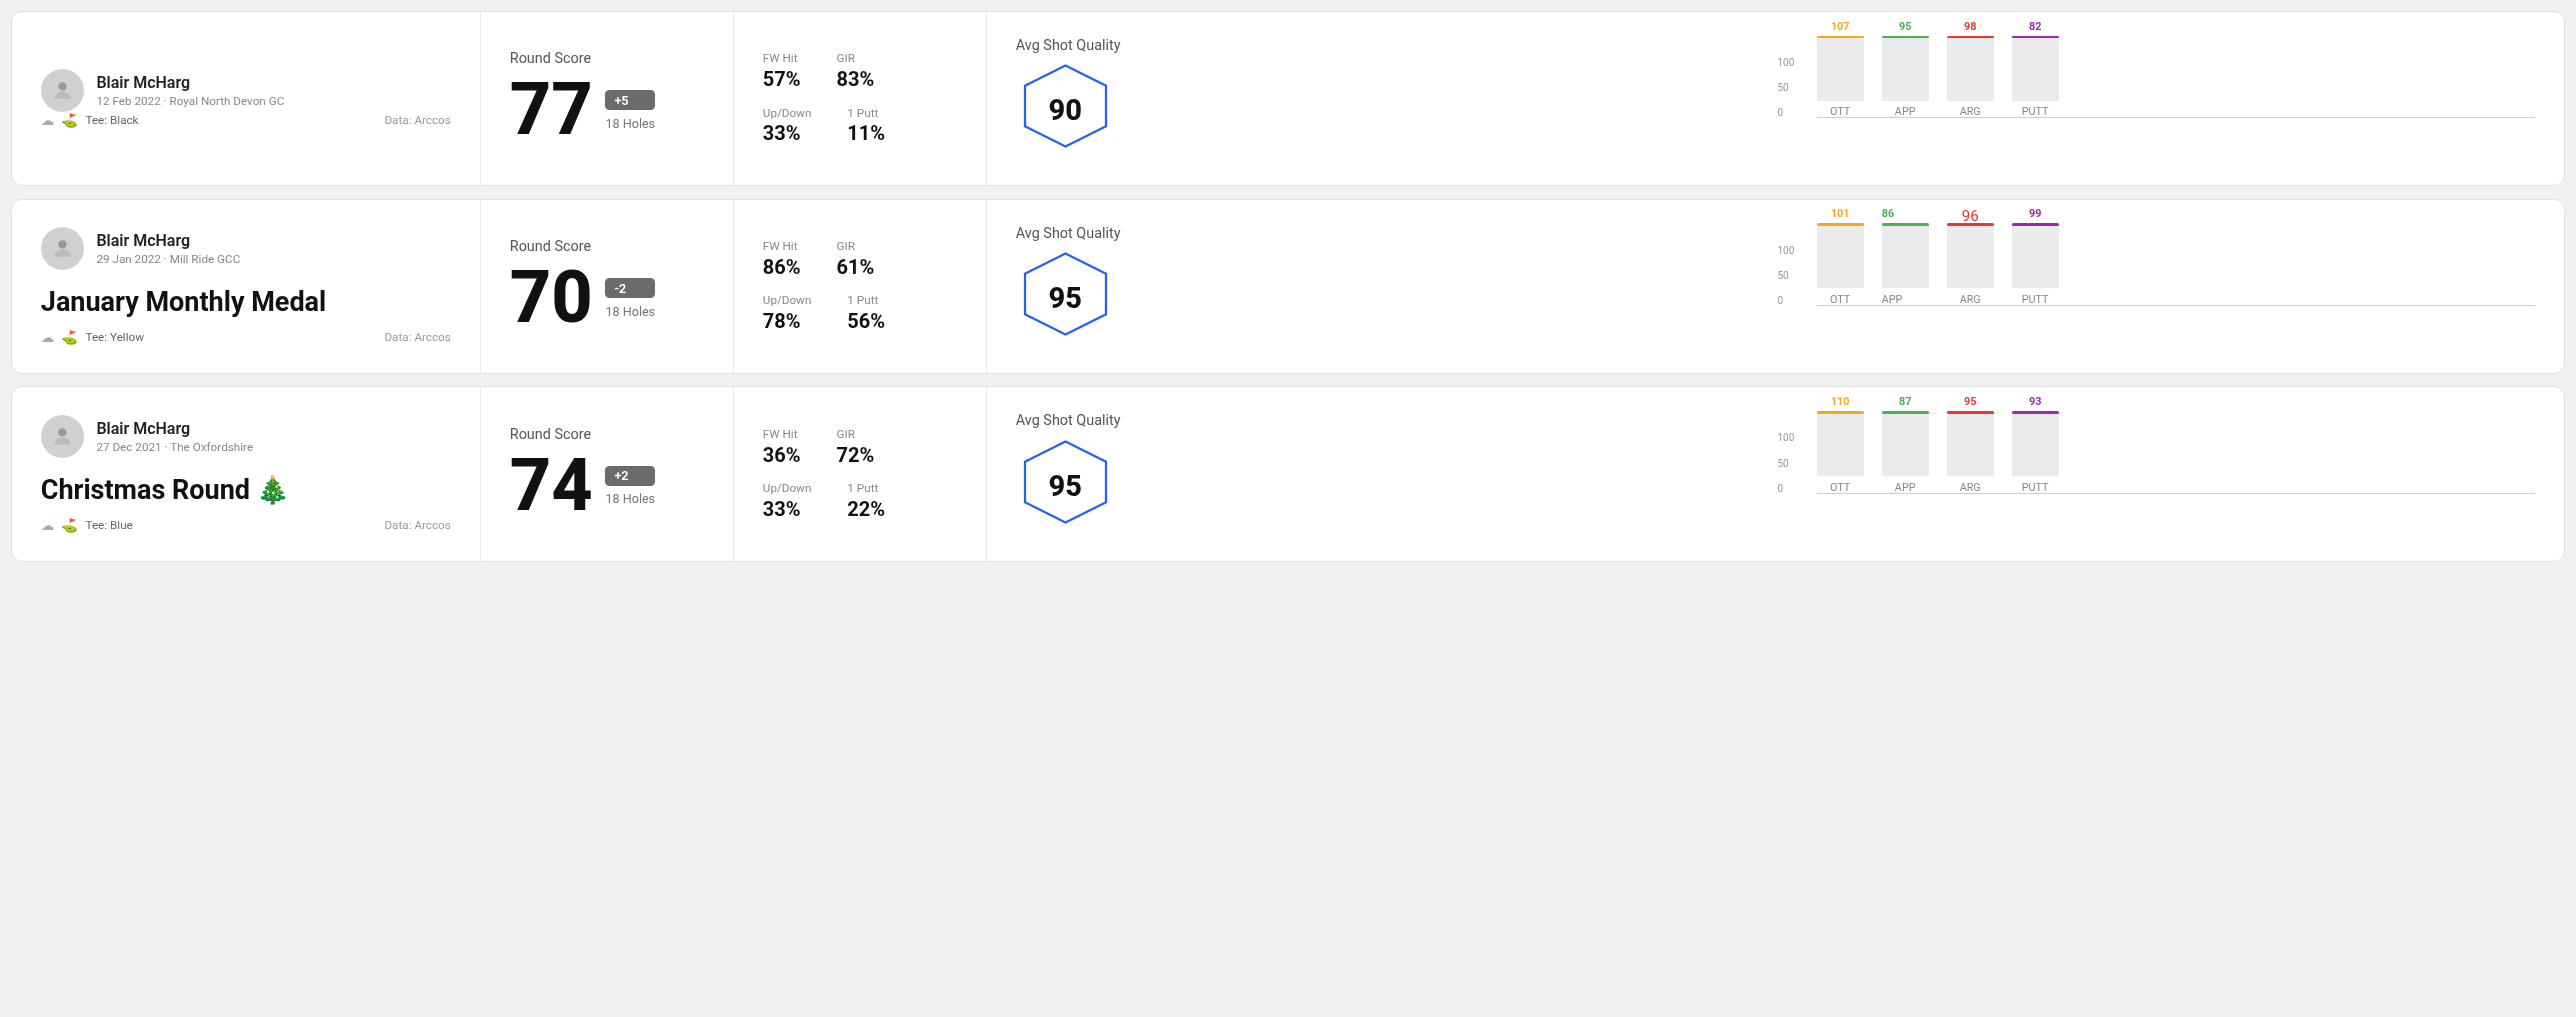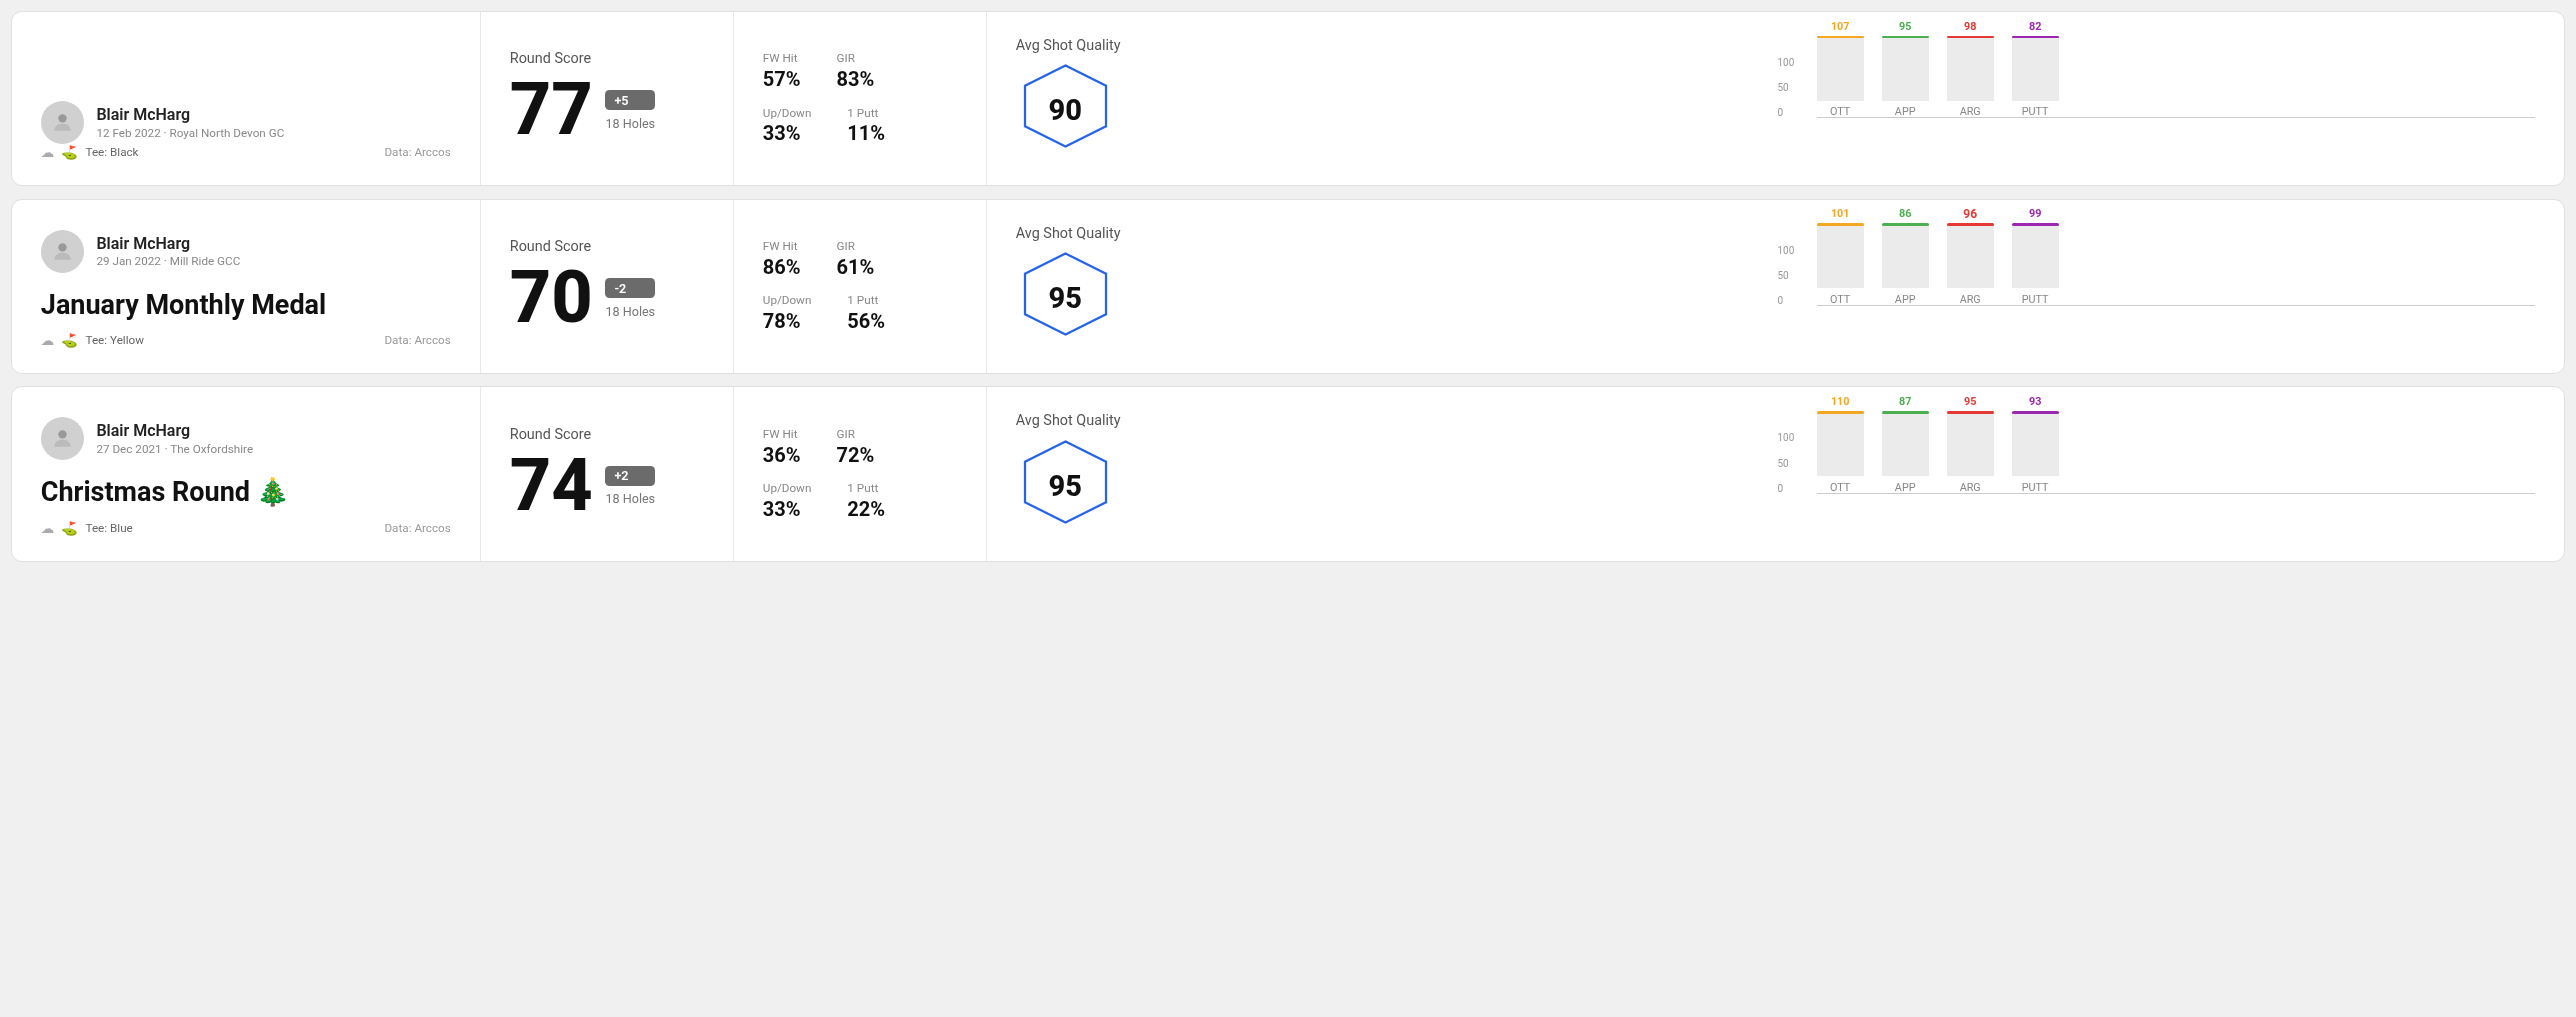--- a/index.html
+++ b/index.html
@@ -21,21 +21,21 @@
       overflow: hidden;
     }
 
     .card-left {
       width: 469px;
       padding: 25px 29px;
       flex-shrink: 0;
       border-right: 0.9px solid #e8e8e8;
       display: flex;
       flex-direction: column;
-      justify-content: flex-end;
+      justify-content: center;
     }
 
     .player-info {
       display: flex;
       align-items: center;
       gap: 12.6px;
     }
 
     .avatar {
       width: 43px;
@@ -402,29 +402,29 @@
     <div style="position:relative;padding-left:7.2px;">
       <div style="position:absolute;bottom:21.7px;left:7.2px;right:0;height:0.9px;background:#ccc;"></div>
       <div style="display:flex;gap:18px;align-items:flex-end;height:83px;padding-bottom:21.7px;">
       <div style="display:flex;flex-direction:column;align-items:center;position:relative;">
         <span style="font-size:10.8px;font-weight:700;color:#f5a623;position:absolute;top:-16px;">101</span>
         <div style="width:47px;height:65px;background:#ebebeb;border-radius:2.7px 2.7px 0 0;position:relative;display:flex;flex-direction:column;justify-content:flex-start;">
           <div style="width:100%;height:2.7px;background:#f5a623;border-radius:1.8px;"></div>
         </div>
         <span style="font-size:10.8px;color:#888;margin-top:4.5px;">OTT</span>
       </div>
-      <div style="display:flex;flex-direction:column;align-items:center;position:relative;">
+      <div style="display:flex;flex-direction:column;position:relative;">
         <span style="font-size:10.8px;font-weight:700;color:#4caf50;position:absolute;top:-16px;">86</span>
         <div style="width:47px;height:65px;background:#ebebeb;border-radius:2.7px 2.7px 0 0;position:relative;display:flex;flex-direction:column;justify-content:flex-start;">
           <div style="width:100%;height:2.7px;background:#4caf50;border-radius:1.8px;"></div>
         </div>
         <span style="font-size:10.8px;color:#888;margin-top:4.5px;">APP</span>
       </div>
       <div style="display:flex;flex-direction:column;align-items:center;position:relative;">
-        <span style="font-size:12px;font-weight:700;color:#e53935;position:absolute;top:-16px;">96</span>
+        <span style="font-size:15px;font-weight:400;color:#e53935;position:absolute;top:-16px;">96</span>
         <div style="width:47px;height:65px;background:#ebebeb;border-radius:2.7px 2.7px 0 0;position:relative;display:flex;flex-direction:column;justify-content:flex-start;">
           <div style="width:100%;height:2.7px;background:#e53935;border-radius:1.8px;"></div>
         </div>
         <span style="font-size:10.8px;color:#888;margin-top:4.5px;">ARG</span>
       </div>
       <div style="display:flex;flex-direction:column;align-items:center;position:relative;">
         <span style="font-size:10.8px;font-weight:700;color:#9c27b0;position:absolute;top:-16px;">99</span>
         <div style="width:47px;height:65px;background:#ebebeb;border-radius:2.7px 2.7px 0 0;position:relative;display:flex;flex-direction:column;justify-content:flex-start;">
           <div style="width:100%;height:2.7px;background:#9c27b0;border-radius:1.8px;"></div>
         </div>

